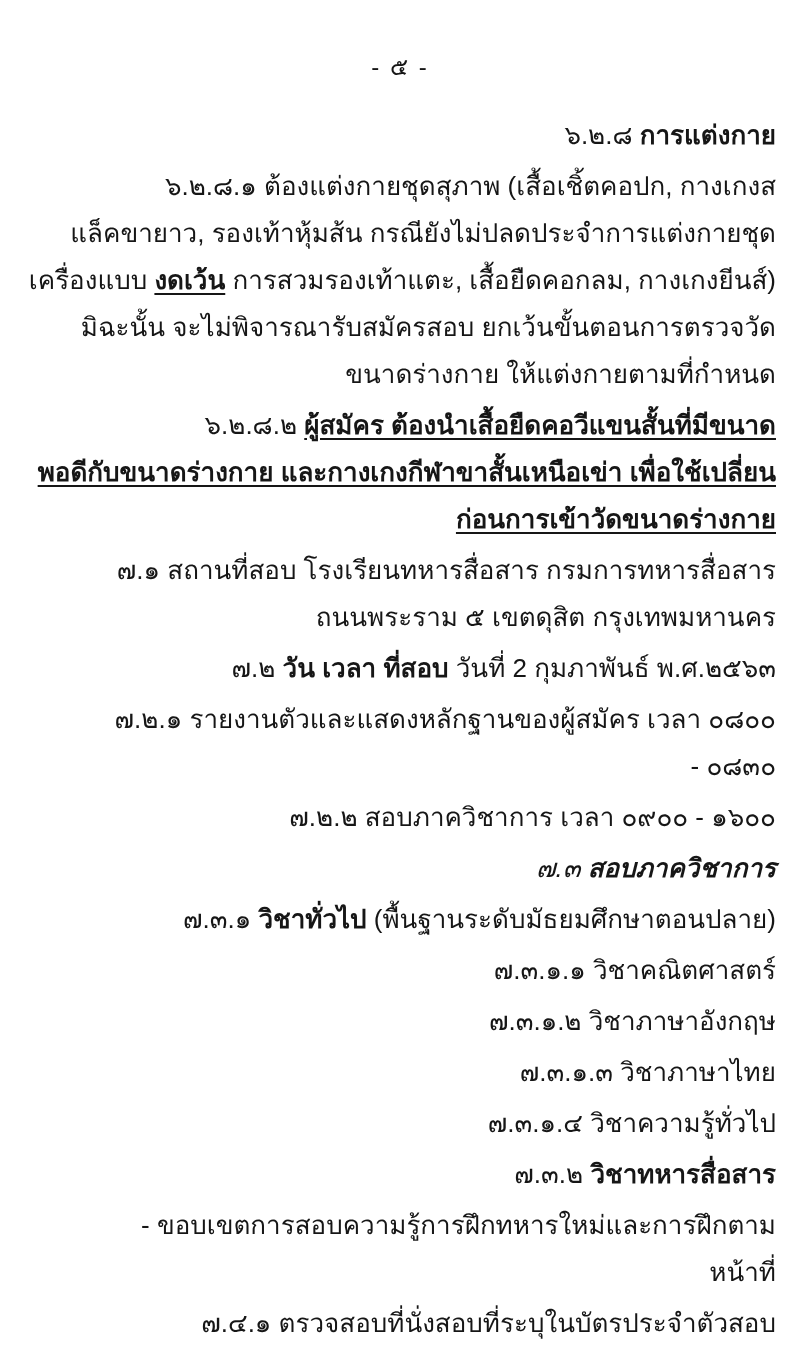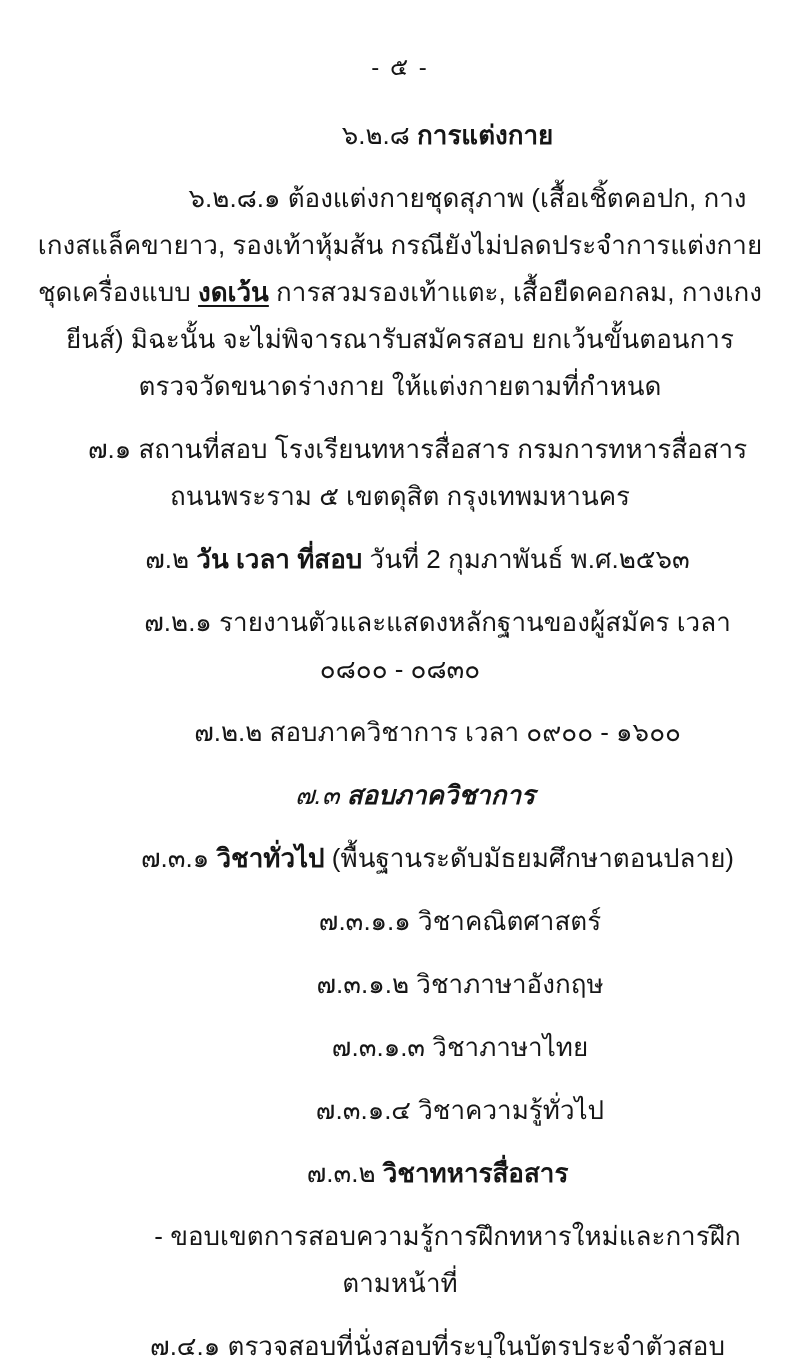--- a/index.html
+++ b/index.html
@@ -26,24 +26,24 @@
     text-align: center;
     font-size: 24px;
     line-height: 30px;
     letter-spacing: 2px;
   }
   .content {
     margin-top: 30px;
     padding: 0 20px;
   }
   p.para {
-    margin: 16px;
+    margin: 4px;
     font-size: 26px;
     line-height: 47px;
-    text-align: center;
+    text-align: right;
     overflow-wrap: break-word;
     word-break: break-word;
   }
   
   .i20  { text-indent: 0; }
   .i50  { text-indent: 30px; font-style: italic; }
   .i55  { text-indent: 35px; }
   .i95  { text-indent: 75px; }
   .i115 { text-indent: 95px; }
   .i140 { text-indent: 120px; }
@@ -58,20 +58,21 @@
 <div class="page">
 
   <div class="pageno">- ๕ -</div>
 
   <div class="content">
 
     <p class="para i115"><span>๖.๒.๘ </span><span class="b">การแต่งกาย</span></p>
 
     <p class="para i155"><span>๖.๒.๘.๑ ต้องแต่งกายชุดสุภาพ (เสื้อเชิ้ตคอปก, กางเกงสแล็คขายาว, รองเท้าหุ้มส้น กรณียังไม่ปลดประจำการแต่งกายชุดเครื่องแบบ </span><span class="bu">งดเว้น</span><span> การสวมรองเท้าแตะ, เสื้อยืดคอกลม, กางเกงยีนส์) มิฉะนั้น จะไม่พิจารณารับสมัครสอบ ยกเว้นขั้นตอนการตรวจวัดขนาดร่างกาย ให้แต่งกายตามที่กำหนด</span></p>
 
+    <p class="para i170"><span>๖.๒.๘.๒ </span><span class="bu">ผู้สมัคร ต้องนำเสื้อยืดคอวีแขนสั้นที่มีขนาดพอดีกับขนาดร่างกาย และกางเกงกีฬาขาสั้นเหนือเข่า เพื่อใช้เปลี่ยนก่อนการเข้าวัดขนาดร่างกาย</span></p>
 
 
     <p class="para i55"><span>๗.๑ สถานที่สอบ โรงเรียนทหารสื่อสาร กรมการทหารสื่อสาร ถนนพระราม ๕ เขตดุสิต กรุงเทพมหานคร</span></p>
 
     <p class="para i55"><span>๗.๒ </span><span class="b">วัน เวลา ที่สอบ </span><span>วันที่ 2 กุมภาพันธ์ พ.ศ.๒๕๖๓</span></p>
 
     <p class="para i95"><span>๗.๒.๑ รายงานตัวและแสดงหลักฐานของผู้สมัคร เวลา ๐๘๐๐ - ๐๘๓๐</span></p>
 
     <p class="para i95"><span>๗.๒.๒ สอบภาควิชาการ เวลา ๐๙๐๐ - ๑๖๐๐</span></p>
 

